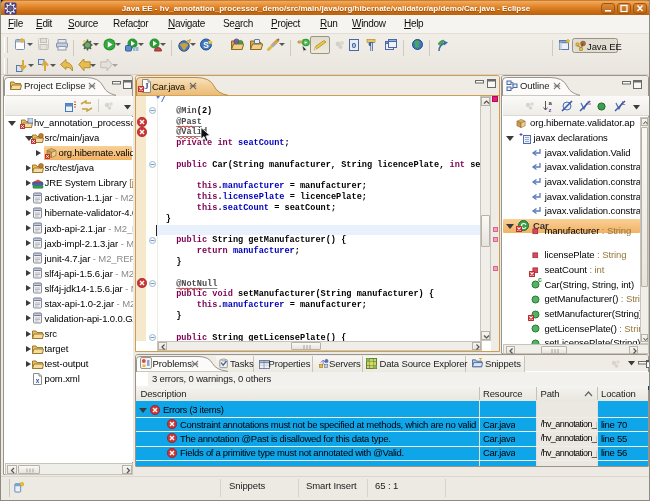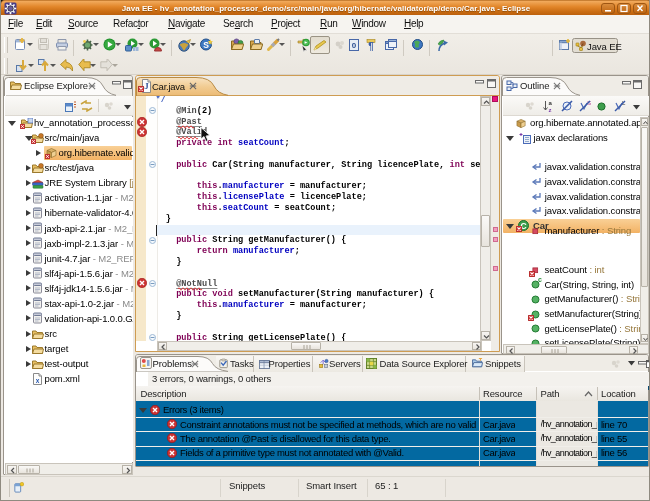--- a/index.html
+++ b/index.html
@@ -312,21 +312,21 @@
 
     <div class="panel ab" style="left:2px;top:0;width:130px;height:400px">
       <div class="tabrow ab"></div>
       <svg class="ab" style="left:0;top:0" width="112" height="20" viewBox="0 0 112 20">
           <path d="M0.5 20 L0.5 5 Q0.5 1.5 4.5 1.5 L82 1.5 Q95 1.5 99 10 Q102.5 17.5 112 19.3 L112 20 Z" fill="#FCFBFA" stroke="#9A948B"></path>
           <path d="M0.5 20 L0.5 5 Q0.5 1.5 4.5 1.5 L82 1.5" fill="none" stroke="#fff" stroke-width="1" transform="translate(1,1)"></path>
         </svg>
       <svg class="ab" style="left:6px;top:4px" width="12" height="12" viewBox="0 0 12 12">
           <use href="#i-folder"></use>
         </svg>
-      <span class="tablabel ab" style="left:20px;top:4px">Eclipse Explore</span>
+      <span class="tablabel ab" style="left:20px;top:4px">Project Eclipse</span>
       <svg class="ab" style="left:84px;top:5.5px" width="8" height="8" viewBox="0 0 9 9">
           <path d="M1 1 L8 8 M8 1 L1 8 M1 4.5 L8 4.5" stroke="#777" stroke-width="1.2"></path>
         </svg>
       <svg class="ab" style="left:108px;top:5px" width="9" height="7" viewBox="0 0 9 7">
           <rect x="0.5" y="0.5" width="8" height="2.5" fill="#F8F7F5" stroke="#6A6A6A"></rect>
         </svg>
       <svg class="ab" style="left:119px;top:4px" width="9" height="9" viewBox="0 0 9 9">
           <rect x="0.5" y="0.5" width="8" height="8" fill="#F8F7F5" stroke="#6A6A6A"></rect>
           <rect x="0.5" y="0.5" width="8" height="2" fill="#6A6A6A"></rect>
         </svg>
@@ -710,31 +710,38 @@
           <path d="M1 11 L11 1" stroke="#3A5AA8" stroke-width="1.4"></path>
         </svg>
       <svg class="ab" style="left:131px;top:29px" width="7" height="4.5" viewBox="0 0 8 5">
           <path d="M0 0 L8 0 L4 5 Z" fill="#3a3a3a"></path>
         </svg>
       <div class="ab" style="left:1px;top:41px;width:146px;height:227px;overflow:hidden;background:#fff">
           <div class="ab" style="left:0;top:-0.8px;width:137px;height:14px">
             <svg class="ab" style="left:13px;top:2px" width="11" height="11" viewBox="0 0 12 12">
               <use href="#i-pkg"></use>
             </svg>
-            <span class="trow ab" style="left:27px;top:1px">org.hibernate.annotated.ap</span>
+            <span class="trow ab" style="left:27px;top:1px">org.hibernate.validator.ap</span>
           </div>
           <div class="ab" style="left:0;top:13.9px;width:137px;height:14px">
             <div class="arrow-o ab" style="left:3px;top:5px"></div>
             <svg class="ab" style="left:16px;top:1px" width="12" height="12" viewBox="0 0 12 12">
               <path d="M2 1 L2 4 M0.5 2.5 L3.5 2.5" stroke="#7A3CA8" stroke-width="1"></path>
               <rect x="4.5" y="3.5" width="7" height="8" fill="#EDF2F8" stroke="#4A6AB8"></rect>
               <path d="M6 5.5 L10 5.5 M6 7.5 L10 7.5 M6 9.5 L10 9.5" stroke="#7A96C0" stroke-width="0.8"></path>
             </svg>
             <span class="trow ab" style="left:30.5px;top:1px">javax declarations</span>
           </div>
+          <div class="ab" style="left:0;top:28.6px;width:137px;height:14px">
+            <svg class="ab" style="left:27px;top:2px" width="12" height="11" viewBox="0 0 12 11">
+              <path d="M10 1 L10 5 L4 5" fill="none" stroke="#5A78B8" stroke-width="1.3"></path>
+              <path d="M6.5 2.5 L3 5 L6.5 7.5" fill="none" stroke="#5A78B8" stroke-width="1.3"></path>
+            </svg>
+            <span class="trow ab" style="left:41.7px;top:1px">javax.validation.Valid</span>
+          </div>
           <div class="ab" style="left:0;top:43.2px;width:137px;height:14px">
             <svg class="ab" style="left:27px;top:2px" width="12" height="11" viewBox="0 0 12 11">
               <path d="M10 1 L10 5 L4 5" fill="none" stroke="#5A78B8" stroke-width="1.3"></path>
               <path d="M6.5 2.5 L3 5 L6.5 7.5" fill="none" stroke="#5A78B8" stroke-width="1.3"></path>
             </svg>
             <span class="trow ab" style="left:41.7px;top:1px">javax.validation.constraints.Min</span>
           </div>
           <div class="ab" style="left:0;top:57.9px;width:137px;height:14px">
             <svg class="ab" style="left:27px;top:2px" width="12" height="11" viewBox="0 0 12 11">
               <path d="M10 1 L10 5 L4 5" fill="none" stroke="#5A78B8" stroke-width="1.3"></path>
@@ -765,20 +772,26 @@
             <svg class="ab" style="left:13px;top:7px" width="6" height="6" viewBox="0 0 5 5">
               <use href="#i-badge"></use>
             </svg>
             <span class="trow ab" style="left:30px;top:1px;font-weight:bold;color:#333">Car</span>
           </div>
           <div class="ab" style="left:0;top:107px;width:137px;height:14px">
             <svg class="ab" style="left:29px;top:4px" width="7" height="7" viewBox="0 0 8 8">
               <rect x="1" y="1" width="5.5" height="5.5" fill="#D44A60" stroke="#A02030" stroke-width="0.8"></rect>
             </svg>
             <span class="trow ab" style="left:41.5px;top:1px">manufacturer<span style="color:#95763A"> : String</span></span>
+          </div>
+          <div class="ab" style="left:0;top:131.3px;width:137px;height:14px">
+            <svg class="ab" style="left:29px;top:4px" width="7" height="7" viewBox="0 0 8 8">
+              <rect x="1" y="1" width="5.5" height="5.5" fill="#D44A60" stroke="#A02030" stroke-width="0.8"></rect>
+            </svg>
+            <span class="trow ab" style="left:41.5px;top:1px">licensePlate<span style="color:#95763A"> : String</span></span>
           </div>
           <div class="ab" style="left:0;top:146.0px;width:137px;height:14px">
             <svg class="ab" style="left:29px;top:4px" width="7" height="7" viewBox="0 0 8 8">
               <rect x="1" y="1" width="5.5" height="5.5" fill="#D44A60" stroke="#A02030" stroke-width="0.8"></rect>
             </svg>
             <svg class="ab" style="left:26px;top:8px" width="6" height="6" viewBox="0 0 5 5">
               <use href="#i-badge"></use>
             </svg>
             <span class="trow ab" style="left:41.5px;top:1px">seatCount<span style="color:#95763A"> : int</span></span>
           </div>
@@ -929,21 +942,21 @@
         <div class="ab" style="left:343px;top:1px;width:1px;height:13px;background:#C6C1B8"></div>
         <span class="ab" style="left:347px;top:1.5px;font-size:9.5px;letter-spacing:-0.15px;color:#222">Resource</span>
         <div class="ab" style="left:400px;top:1px;width:1px;height:13px;background:#C6C1B8"></div>
         <span class="ab" style="left:404.5px;top:1.5px;font-size:9.5px;letter-spacing:-0.15px;color:#222">Path</span>
         <svg class="ab" style="left:448px;top:5px" width="9" height="6" viewBox="0 0 9 6">
             <path d="M1 5 L4.5 1 L8 5" fill="none" stroke="#666" stroke-width="1.2"></path>
           </svg>
         <div class="ab" style="left:461px;top:1px;width:1px;height:13px;background:#C6C1B8"></div>
         <span class="ab" style="left:465px;top:1.5px;font-size:9.5px;letter-spacing:-0.15px;color:#222">Location</span>
       </div>
-      <div class="ab" style="left:0;top:46px;width:512px;height:65px;background:#0369a1;overflow:hidden">
+      <div class="ab" style="left:0;top:46px;width:512px;height:65px;background:#0ea5e9;overflow:hidden">
         <div class="ab" style="left:400px;top:0;width:61px;height:65px;background:#EBE8E2"></div>
         <div class="gridv ab" style="left:343px"></div>
         <div class="gridv ab" style="left:400px"></div>
         <div class="gridv ab" style="left:461px"></div>
         <div class="ab" style="left:0;top:-46px;width:512px;height:111px">
         <div class="ab" style="left:0;top:47.6px;width:512px;height:14.4px;border-bottom:1px solid #F0EEE9">
               <div class="arrow-o ab" style="left:3px;top:5px"></div>
               <svg class="ab" style="left:14px;top:2px" width="10" height="10" viewBox="0 0 10 10">
                 <circle cx="5" cy="5" r="4.7" fill="#CC3333"></circle>
                 <circle cx="5" cy="5" r="4.7" fill="none" stroke="#991111" stroke-width="0.6"></circle>

